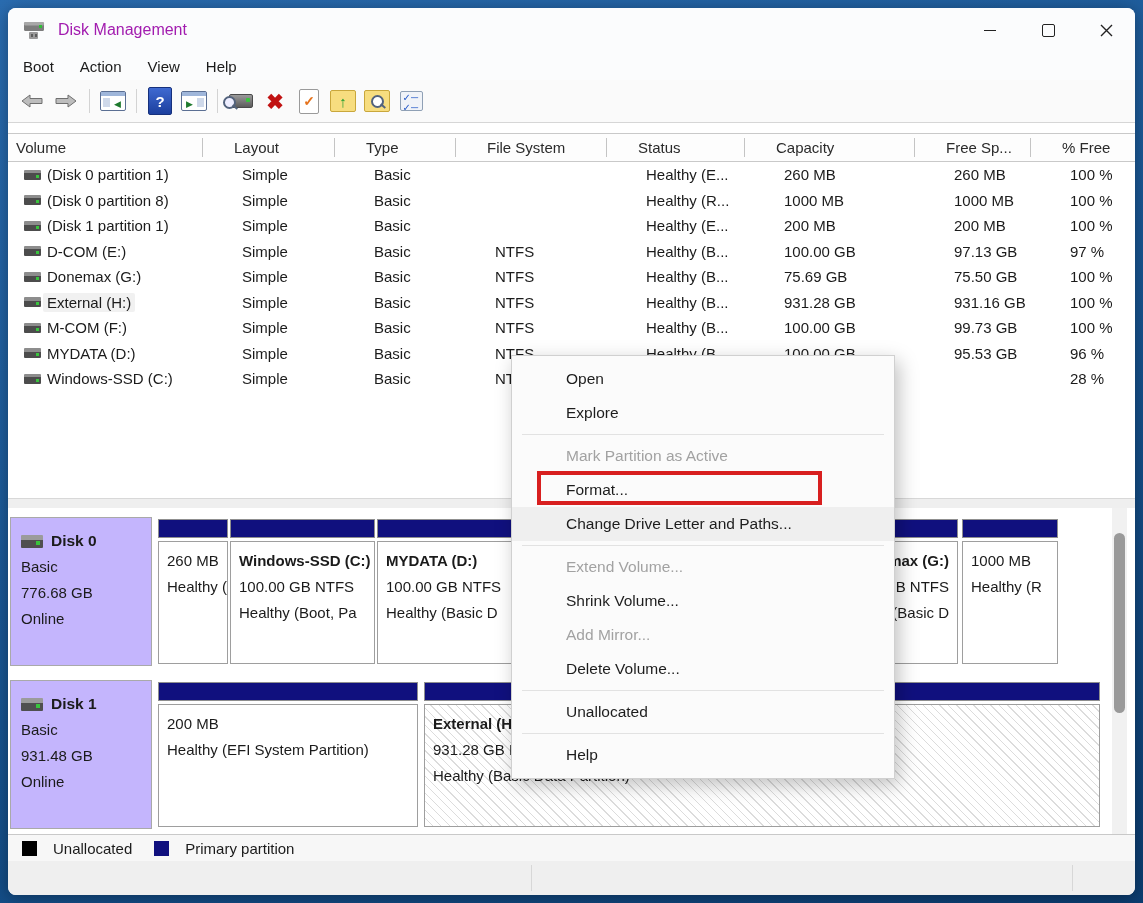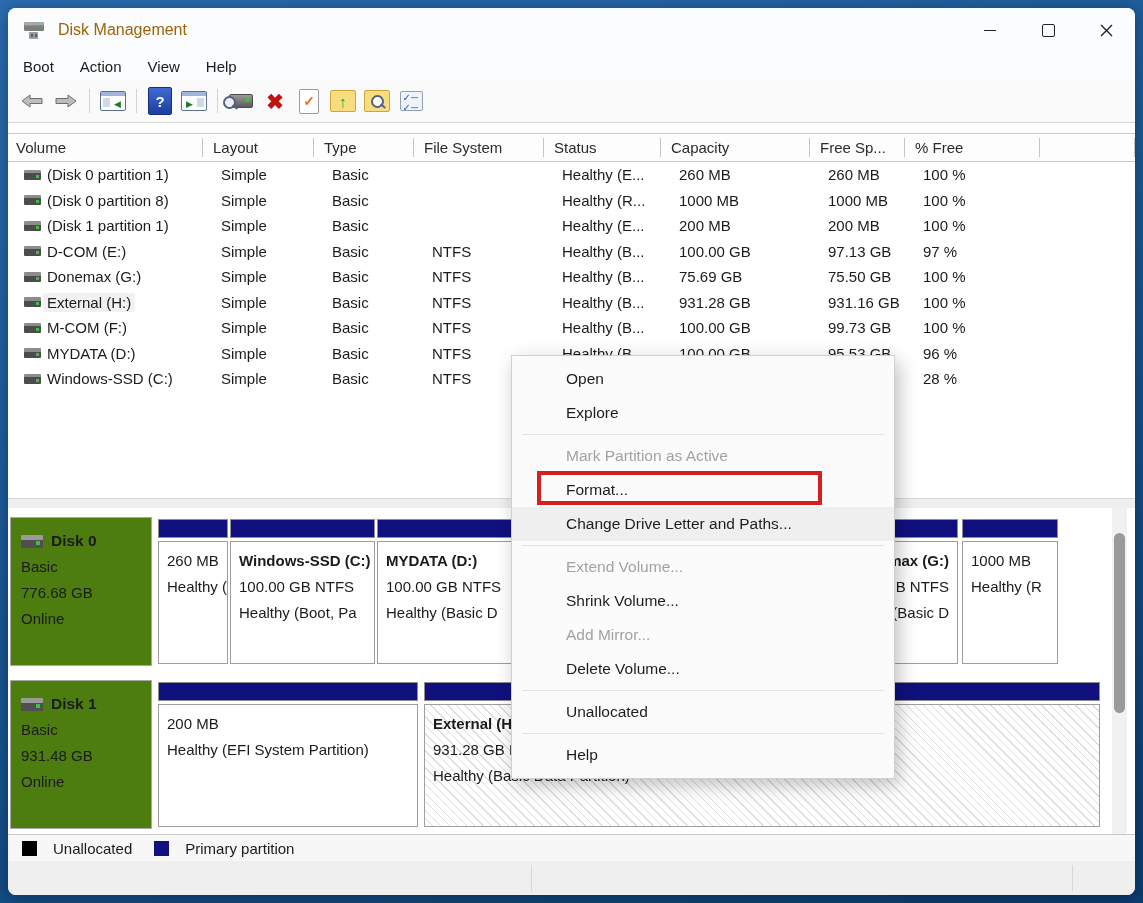--- a/index.html
+++ b/index.html
@@ -10,21 +10,21 @@
     -webkit-font-smoothing:antialiased;
   }
   .win{
     position:absolute;left:8px;top:8px;width:1127px;height:887px;
     background:#fff;border-radius:8px;overflow:hidden;
     box-shadow:0 2px 16px rgba(0,0,0,.35);
   }
   
   .titlebar{position:absolute;left:0;top:0;right:0;height:44px;background:#fbfcfd;display:flex;align-items:center;}
   .appicon{margin-left:14px;width:26px;height:26px;position:relative;flex:0 0 auto;}
-  .title{margin-left:10px;font-size:16px;color:#a16207;}
+  .title{margin-left:10px;font-size:16px;color:#a21caf;}
   .capbtns{margin-left:auto;display:flex;height:100%;}
   .capbtn{width:58px;height:100%;display:flex;align-items:center;justify-content:center;}
   .min-glyph{width:12px;height:0;border-top:1.4px solid #222;}
   .max-glyph{width:11px;height:11px;border:1.4px solid #222;border-radius:2px;}
   
   .menubar{position:absolute;left:0;top:44px;right:0;height:28px;background:#fbfcfd;display:flex;align-items:center;padding-left:2px;}
   .menubar .mitem{padding:3px 13px;font-size:15px;}
   
   .toolbar{position:absolute;left:0;top:72px;right:0;height:42px;background:#fafafa;border-bottom:1px solid #d6d6d6;display:flex;align-items:center;padding-left:10px;gap:6px;}
   .tbtn{width:28px;height:28px;display:flex;align-items:center;justify-content:center;flex:0 0 auto;}
@@ -39,34 +39,34 @@
   .docicon{width:18px;height:23px;background:#fff;border:1px solid #9a9a9a;border-radius:2px;display:flex;align-items:center;justify-content:center;color:#e5731d;font-size:14px;font-weight:bold;}
   .folder{width:24px;height:20px;background:#f7dd7f;border:1px solid #c9a73c;border-radius:2px;position:relative;display:flex;align-items:center;justify-content:center;}
   .folder .up{color:#1f9e2e;font-weight:bold;font-size:15px;line-height:15px;}
   .mag{width:9px;height:9px;border:2px solid #53637d;border-radius:50%;position:relative;}
   .mag:after{content:"";position:absolute;left:7px;top:8px;width:6px;height:2px;background:#53637d;transform:rotate(40deg);}
   .drive-sm{width:22px;height:12px;background:linear-gradient(180deg,#9a9a9a,#5c5c5c);border:1px solid #4a4a4a;border-radius:2px;position:relative;}
   .drive-sm:after{content:"";position:absolute;right:2px;top:3px;width:4px;height:4px;background:#38c53c;border-radius:1px;}
   .tasksicon{width:23px;height:20px;background:#f0f3f8;border:1px solid #8fa0b5;border-radius:2px;font-size:10px;color:#2458c8;line-height:10px;padding:1px 2px;box-sizing:border-box;}
   
   .listpane{position:absolute;left:0;top:115px;right:0;height:375px;background:#fff;}
-  .vhead,.vrow{display:grid;grid-template-columns:195px 111px 100px 130px 117px 149px 95px 135px 1fr;align-items:center;}
+  .vhead,.vrow{display:grid;grid-template-columns:195px 111px 100px 130px 117px 149px 95px 135px 1fr;align-items:center;gap:21px;}
   .vhead{height:27px;border-top:1px solid #c9c9c9;border-bottom:1px solid #c9c9c9;background:#fdfdfd;margin-top:10px;}
   .vhead .hc{font-size:15px;color:#2b2b2b;padding-left:10px;height:19px;line-height:19px;border-right:1px solid #c4c4c4;overflow:hidden;white-space:nowrap;}
   .vhead .hc:first-child{padding-left:8px;}
   .vrow{height:25.5px;font-size:15px;padding-left:8px;}
   .vrow .c{padding-left:10px;white-space:nowrap;overflow:hidden;}
   .volcell{display:flex;align-items:center;gap:6px;padding-left:8px !important;}
   .dicon{width:17px;height:10px;background:linear-gradient(180deg,#8d8d8d 0 35%,#4c4c4c 35% 100%);border-radius:1px;position:relative;flex:0 0 auto;}
   .dicon:after{content:"";position:absolute;right:2px;bottom:2px;width:3px;height:3px;background:#39c43d;}
   .vol-sel{background:#f1f1f1;border-radius:2px;padding:1px 4px;margin-left:-4px;}
   
   .splitter{position:absolute;left:0;top:490px;right:0;height:10px;background:#efefef;border-top:1px solid #d8d8d8;border-bottom:1px solid #d8d8d8;}
   .graphpane{position:absolute;left:0;top:500px;right:0;height:326px;background:#fff;}
-  .disklabel{position:absolute;width:142px;height:149px;background:#4d7c0f;border:1px solid #a9a9a9;box-sizing:border-box;padding:10px 0 0 10px;font-size:15px;line-height:26px;}
+  .disklabel{position:absolute;width:142px;height:149px;background:#c4b5fd;border:1px solid #a9a9a9;box-sizing:border-box;padding:10px 0 0 10px;font-size:15px;line-height:26px;}
   .disklabel .dl-title{display:flex;align-items:center;gap:8px;font-weight:bold;font-size:15.5px;}
   .dicon-lg{width:22px;height:13px;background:linear-gradient(180deg,#9b9b9b 0 35%,#4f4f4f 35% 100%);border-radius:1px;position:relative;}
   .dicon-lg:after{content:"";position:absolute;right:3px;bottom:3px;width:4px;height:4px;background:#39c43d;}
   .part{position:absolute;height:145px;box-sizing:border-box;}
   .pbar{height:19px;background:#10107e;border:1px solid #8f8f8f;box-sizing:border-box;}
   .pbody{margin-top:3px;height:123px;background:#fff;border:1px solid #9e9e9e;box-sizing:border-box;padding:6px 8px 0 8px;font-size:15px;line-height:26px;overflow:hidden;white-space:nowrap;}
   .pbody .pt{font-weight:bold;}
   .pbody.hatch{background:repeating-linear-gradient(45deg,#ffffff 0 5px,#dcdcdc 5px 6px);}
   .pbody.rightal{text-align:right;}
   .vscroll{position:absolute;right:8px;top:0;width:15px;height:326px;background:#f1f1f1;}

